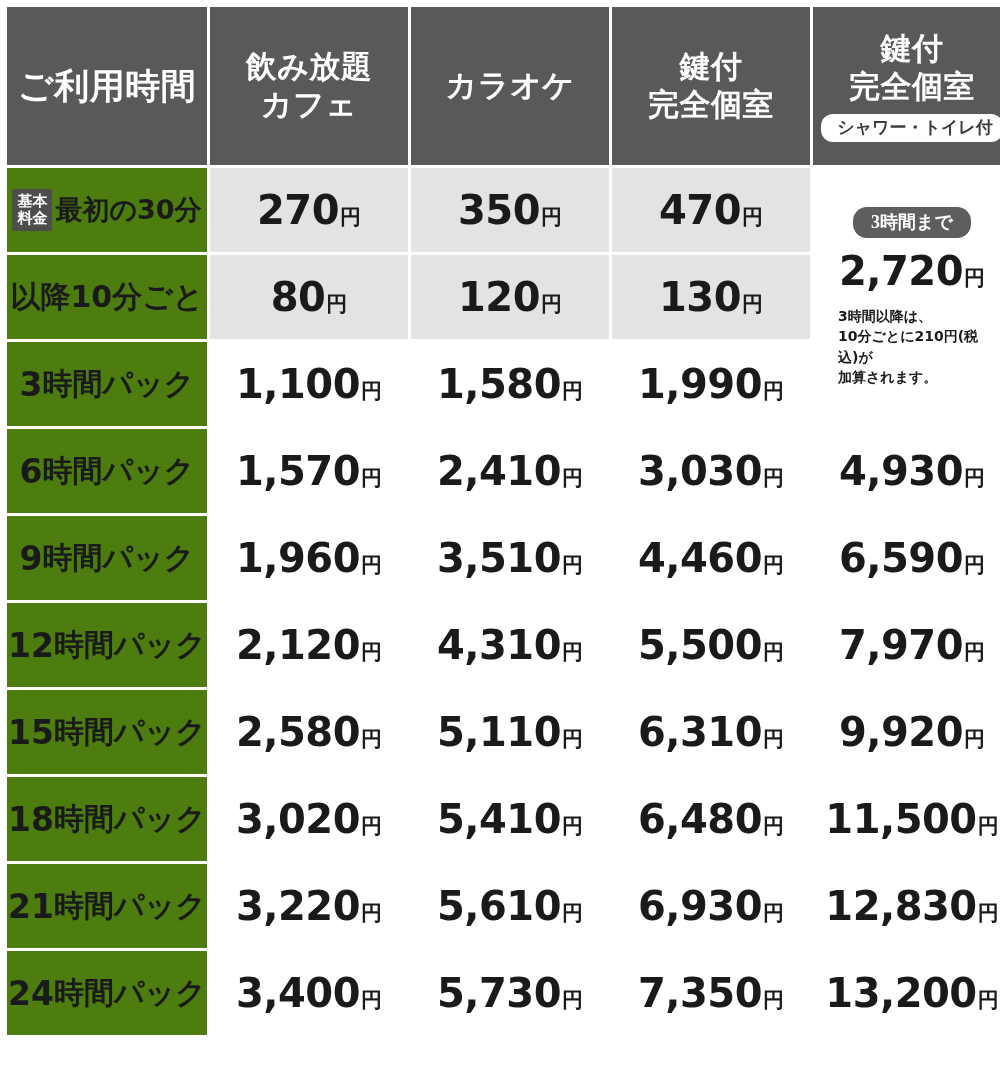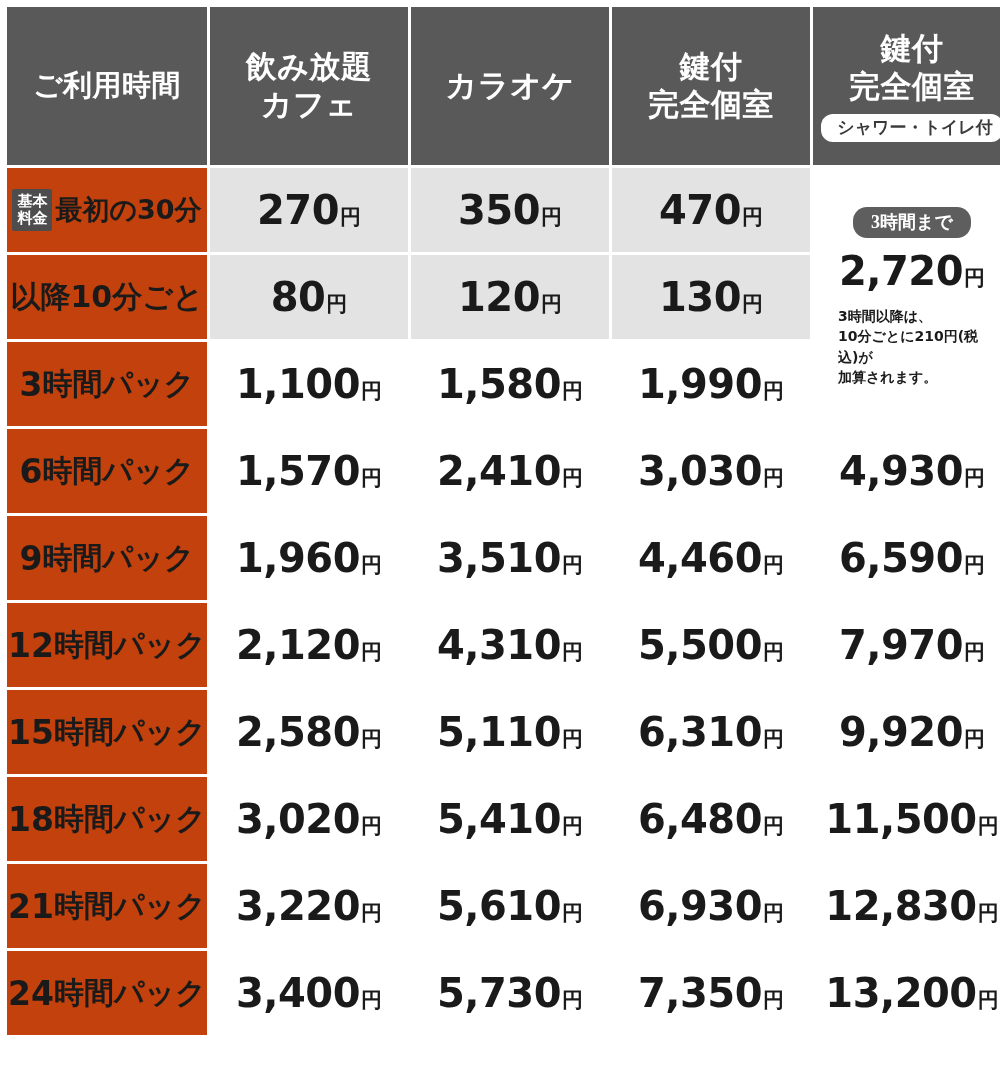--- a/index.html
+++ b/index.html
@@ -42,21 +42,21 @@
   
   .hdr {
     background: #595959;
     color: #ffffff;
     height: 158px;
     font-size: 31px;
     line-height: 1.22;
     letter-spacing: 0.5px;
   }
   .hdr.hdr-label {
-    font-size: 29px;
+    font-size: 35px;
   }
   .hdr-inner {
     display: flex;
     flex-direction: column;
     align-items: center;
     justify-content: center;
     height: 158px;
     padding: 0 6px;
     box-sizing: border-box;
   }
@@ -69,21 +69,21 @@
     border-radius: 12px;
     font-size: 17px;
     line-height: 1;
     padding: 5px 10px 6px 16px;
     letter-spacing: 0;
     white-space: nowrap;
   }
 
   
   .rowlabel {
-    background: #c2410c;
+    background: #4d7c0f;
     font-size: 30px;
     height: 84px;
     white-space: nowrap;
   }
   .rowlabel .num { font-size: 33px; }
   .rowlabel-inner {
     display: flex;
     align-items: center;
     justify-content: center;
     height: 100%;

